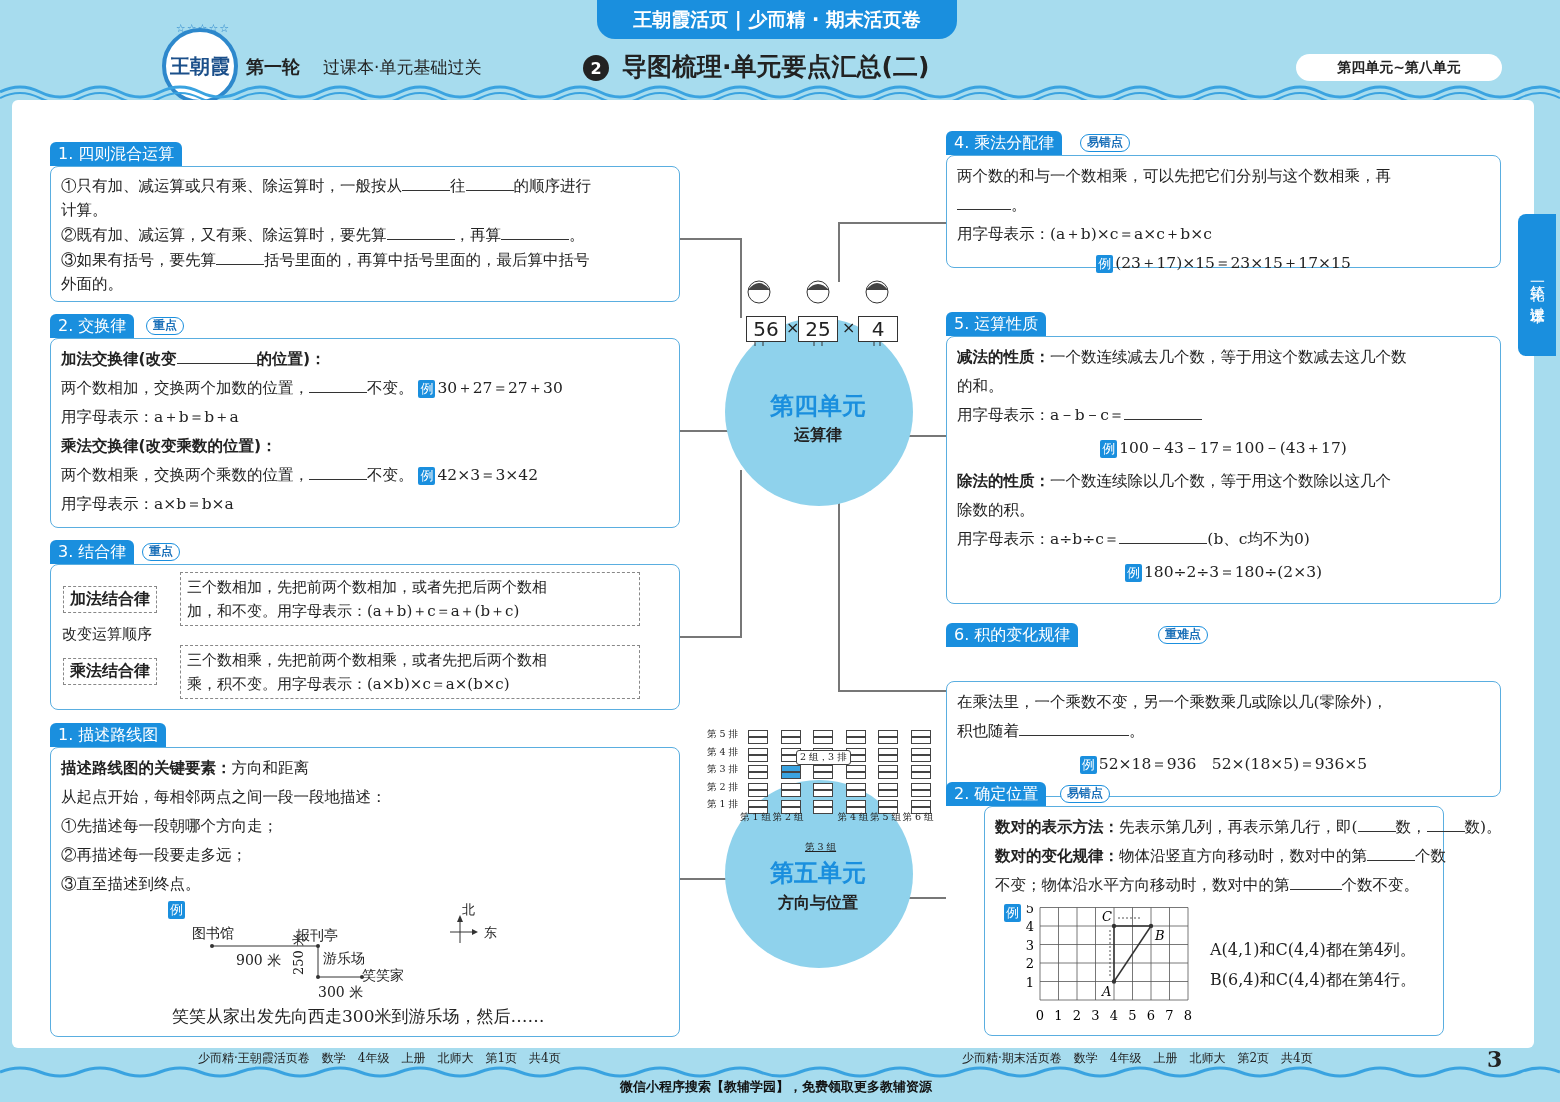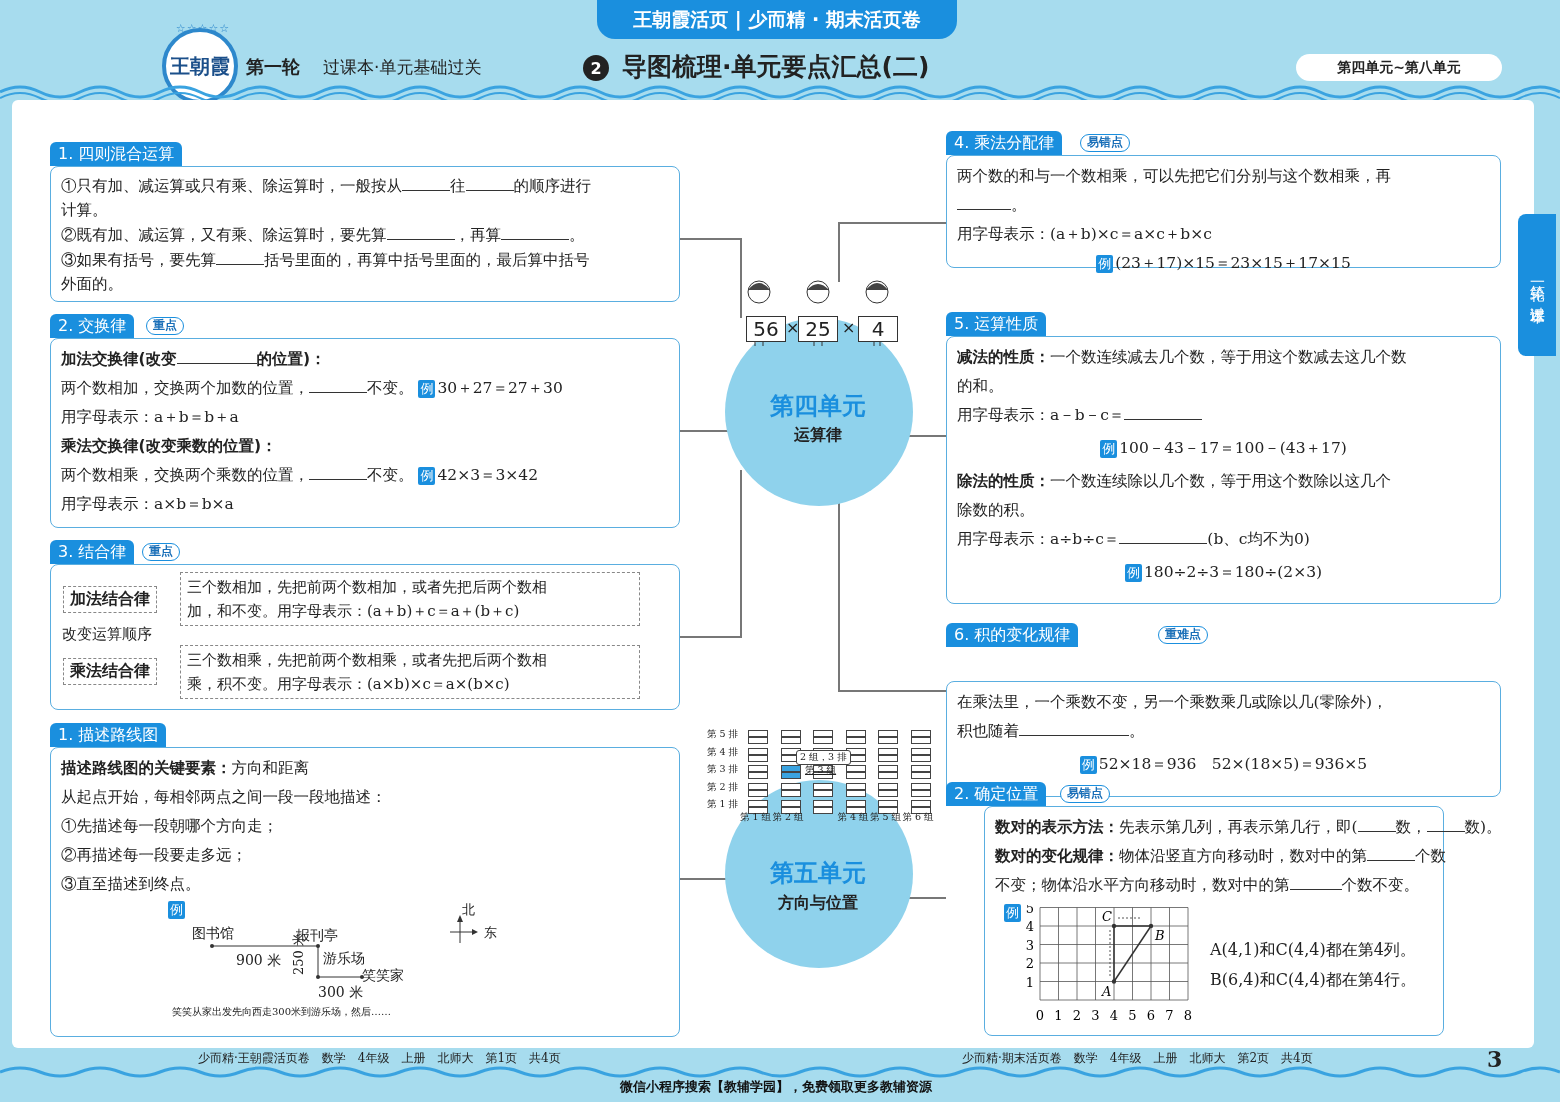--- a/index.html
+++ b/index.html
@@ -165,21 +165,21 @@
     <div class="desk" style="left: 813px; top: 800px;"></div>
     <div class="desk" style="left: 813px; top: 807px;"></div>
     <div class="desk" style="left: 845.5px; top: 800px;"></div>
     <div class="desk" style="left: 845.5px; top: 807px;"></div>
     <div class="desk" style="left: 878px; top: 800px;"></div>
     <div class="desk" style="left: 878px; top: 807px;"></div>
     <div class="desk" style="left: 910.5px; top: 800px;"></div>
     <div class="desk" style="left: 910.5px; top: 807px;"></div>
     <div class="seat-label" style="left: 740px; top: 811px;">第 1 组</div>
     <div class="seat-label" style="left: 772.5px; top: 811px;">第 2 组</div>
-    <div class="seat-label" style="left: 805px; top: 764px; text-decoration: underline;">第 3 组</div>
+    <div class="seat-label" style="left: 805px; top: 841px; text-decoration: underline;">第 3 组</div>
     <div class="seat-label" style="left: 837.5px; top: 811px;">第 4 组</div>
     <div class="seat-label" style="left: 870px; top: 811px;">第 5 组</div>
     <div class="seat-label" style="left: 902.5px; top: 811px;">第 6 组</div>
     <div class="seat-label" style="left: 796px; top: 750px; border: 1px solid rgb(68, 68, 68); background: rgb(255, 255, 255); padding: 0px 3px; border-radius: 3px;">2 组，3 排</div>
   </div>
 <div class="unit-title" style="left:718px;top:857px">第五单元</div>
 <div class="unit-sub" style="left:718px;top:893px">方向与位置</div>
 
 <div class="sec-label" style="left:50px;top:142px">1. 四则混合运算</div>
 <div class="box" style="left:50px;top:166px;width:630px;height:136px">
@@ -240,21 +240,21 @@
 </svg>
 <div style="position:absolute;left:192px;top:925px;font-size:14px">图书馆</div>
 <div style="position:absolute;left:296px;top:927px;font-size:14px">报刊亭</div>
 <div style="position:absolute;left:236px;top:952px;font-size:14px">900 米</div>
 <div style="position:absolute;left:290px;top:975px;font-size:13px;transform:rotate(-90deg);transform-origin:left top">250 米</div>
 <div style="position:absolute;left:323px;top:950px;font-size:14px">游乐场</div>
 <div style="position:absolute;left:362px;top:967px;font-size:14px">笑笑家</div>
 <div style="position:absolute;left:318px;top:984px;font-size:14px">300 米</div>
 <div style="position:absolute;left:462px;top:901px;font-size:13px">北</div>
 <div style="position:absolute;left:484px;top:924px;font-size:13px">东</div>
-<div style="position:absolute;left:172px;top:1005px;font-size:10px">笑笑从家出发先向西走300米到游乐场，然后……</div>
+<div style="position:absolute;left:172px;top:1005px;font-size:17px">笑笑从家出发先向西走300米到游乐场，然后……</div>
 
 <div class="sec-label" style="left:946px;top:131px">4. 乘法分配律</div>
 <div class="badge" style="left:1080px;top:134px">易错点</div>
 <div class="box" style="left:946px;top:155px;width:555px;height:113px;line-height:29px">
   <div class="line">两个数的和与一个数相乘，可以先把它们分别与这个数相乘，再</div>
   <div class="line"><span class="blank" style="width:54px"></span><span>。</span></div>
   <div class="line">用字母表示：(a＋b)×c＝a×c＋b×c</div>
   <div class="line center"><span class="ex">例</span><span>(23＋17)×15＝23×15＋17×15</span></div>
 </div>
 

